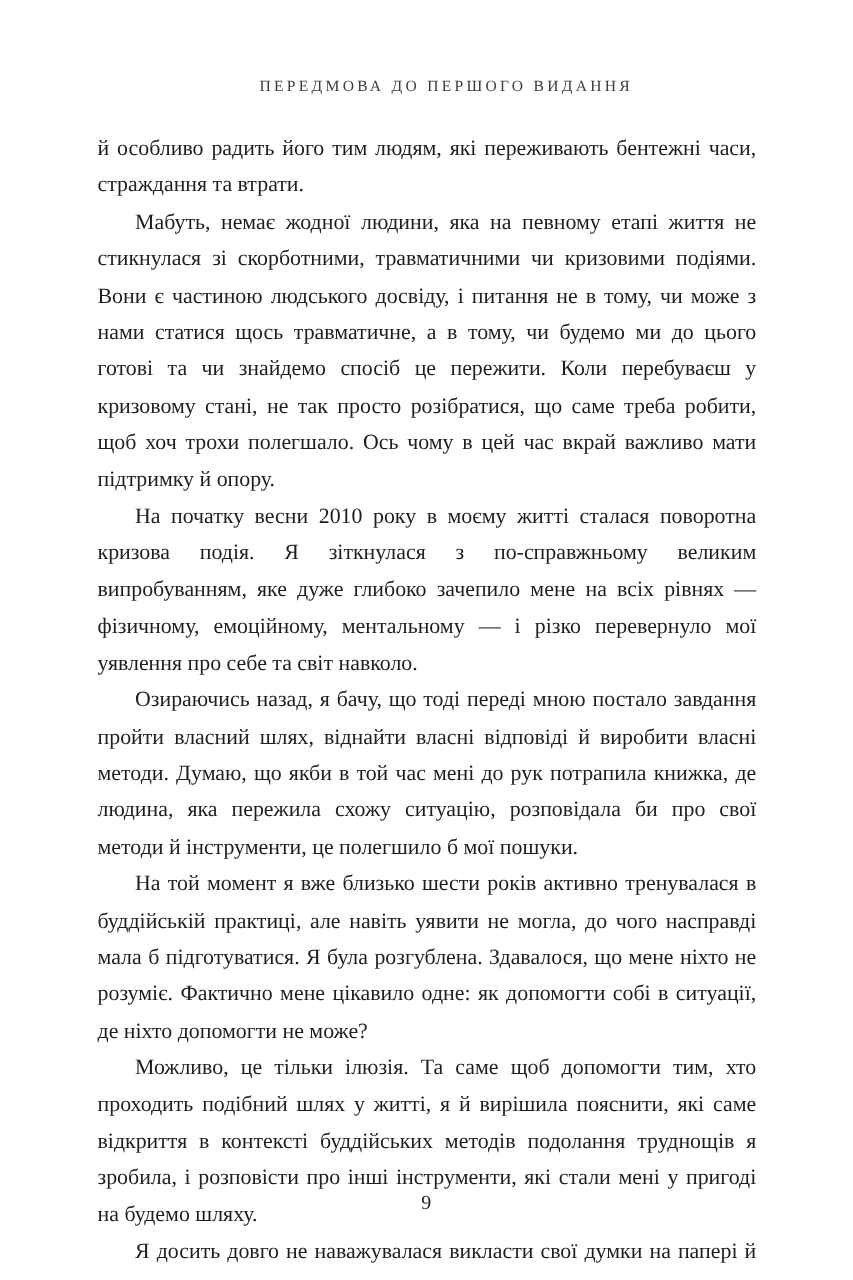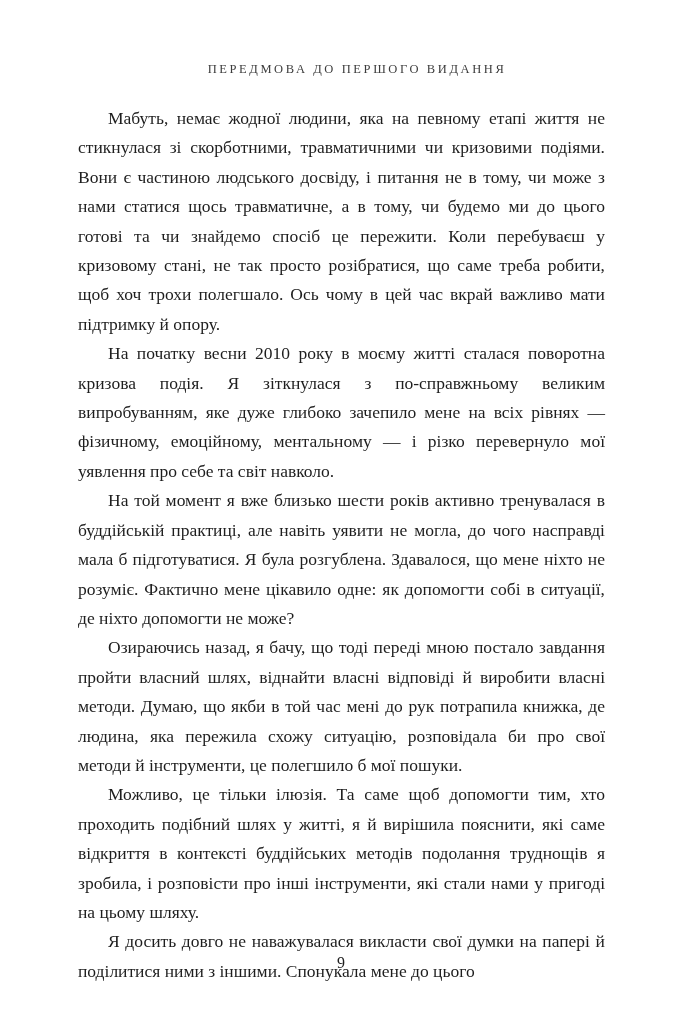--- a/index.html
+++ b/index.html
@@ -59,23 +59,24 @@
   }
 </style>
 </head>
 <body>
 
 <div class="page">
 
   <header class="running-head">Передмова до першого видання</header>
 
   <main class="body-text">
+    <p class="no-indent">й особливо радить його тим людям, які переживають бентежні часи, страждання та втрати.</p>
     <p>Мабуть, немає жодної людини, яка на певному етапі життя не стикнулася зі скорботними, травматичними чи кризовими подіями. Вони є частиною людського досвіду, і питання не в тому, чи може з нами статися щось травматичне, а в тому, чи будемо ми до цього готові та чи знайдемо спосіб це пережити. Коли перебуваєш у кризовому стані, не так просто розібратися, що саме треба робити, щоб хоч трохи полегшало. Ось чому в цей час вкрай важливо мати підтримку й опору.</p>
     <p>На початку весни 2010 року в моєму житті сталася поворотна кризова подія. Я зіткнулася з по-справжньому великим випробуванням, яке дуже глибоко зачепило мене на всіх рівнях — фізичному, емоційному, ментальному — і різко перевернуло мої уявлення про себе та світ навколо.</p>
+    <p>Озираючись назад, я бачу, що тоді переді мною постало завдання пройти власний шлях, віднайти власні відповіді й виробити власні методи. Думаю, що якби в той час мені до рук потрапила книжка, де людина, яка пережила схожу ситуацію, розповідала би про свої методи й інструменти, це полегшило б мої пошуки.</p>
     <p>На той момент я вже близько шести років активно тренувалася в буддійській практиці, але навіть уявити не могла, до чого насправді мала б підготуватися. Я була розгублена. Здавалося, що мене ніхто не розуміє. Фактично мене цікавило одне: як допомогти собі в ситуації, де ніхто допомогти не може?</p>
-    <p>Озираючись назад, я бачу, що тоді переді мною постало завдання пройти власний шлях, віднайти власні відповіді й виробити власні методи. Думаю, що якби в той час мені до рук потрапила книжка, де людина, яка пережила схожу ситуацію, розповідала би про свої методи й інструменти, це полегшило б мої пошуки.</p>
-    <p>Можливо, це тільки ілюзія. Та саме щоб допомогти тим, хто проходить подібний шлях у житті, я й вирішила пояснити, які саме відкриття в контексті буддійських методів подолання труднощів я зробила, і розповісти про інші інструменти, які стали нами у пригоді на цьому шляху.</p>
+    <p>Можливо, це тільки ілюзія. Та саме щоб допомогти тим, хто проходить подібний шлях у житті, я й вирішила пояснити, які саме відкриття в контексті буддійських методів подолання труднощів я зробила, і розповісти про інші інструменти, які стали мені у пригоді на будемо шляху.</p>
     <p>Я досить довго не наважувалася викласти свої думки на папері й поділитися ними з іншими. Спонукала мене до цього</p>
   </main>
 
   <footer class="folio">9</footer>
 
 </div>
 
 </body></html>

